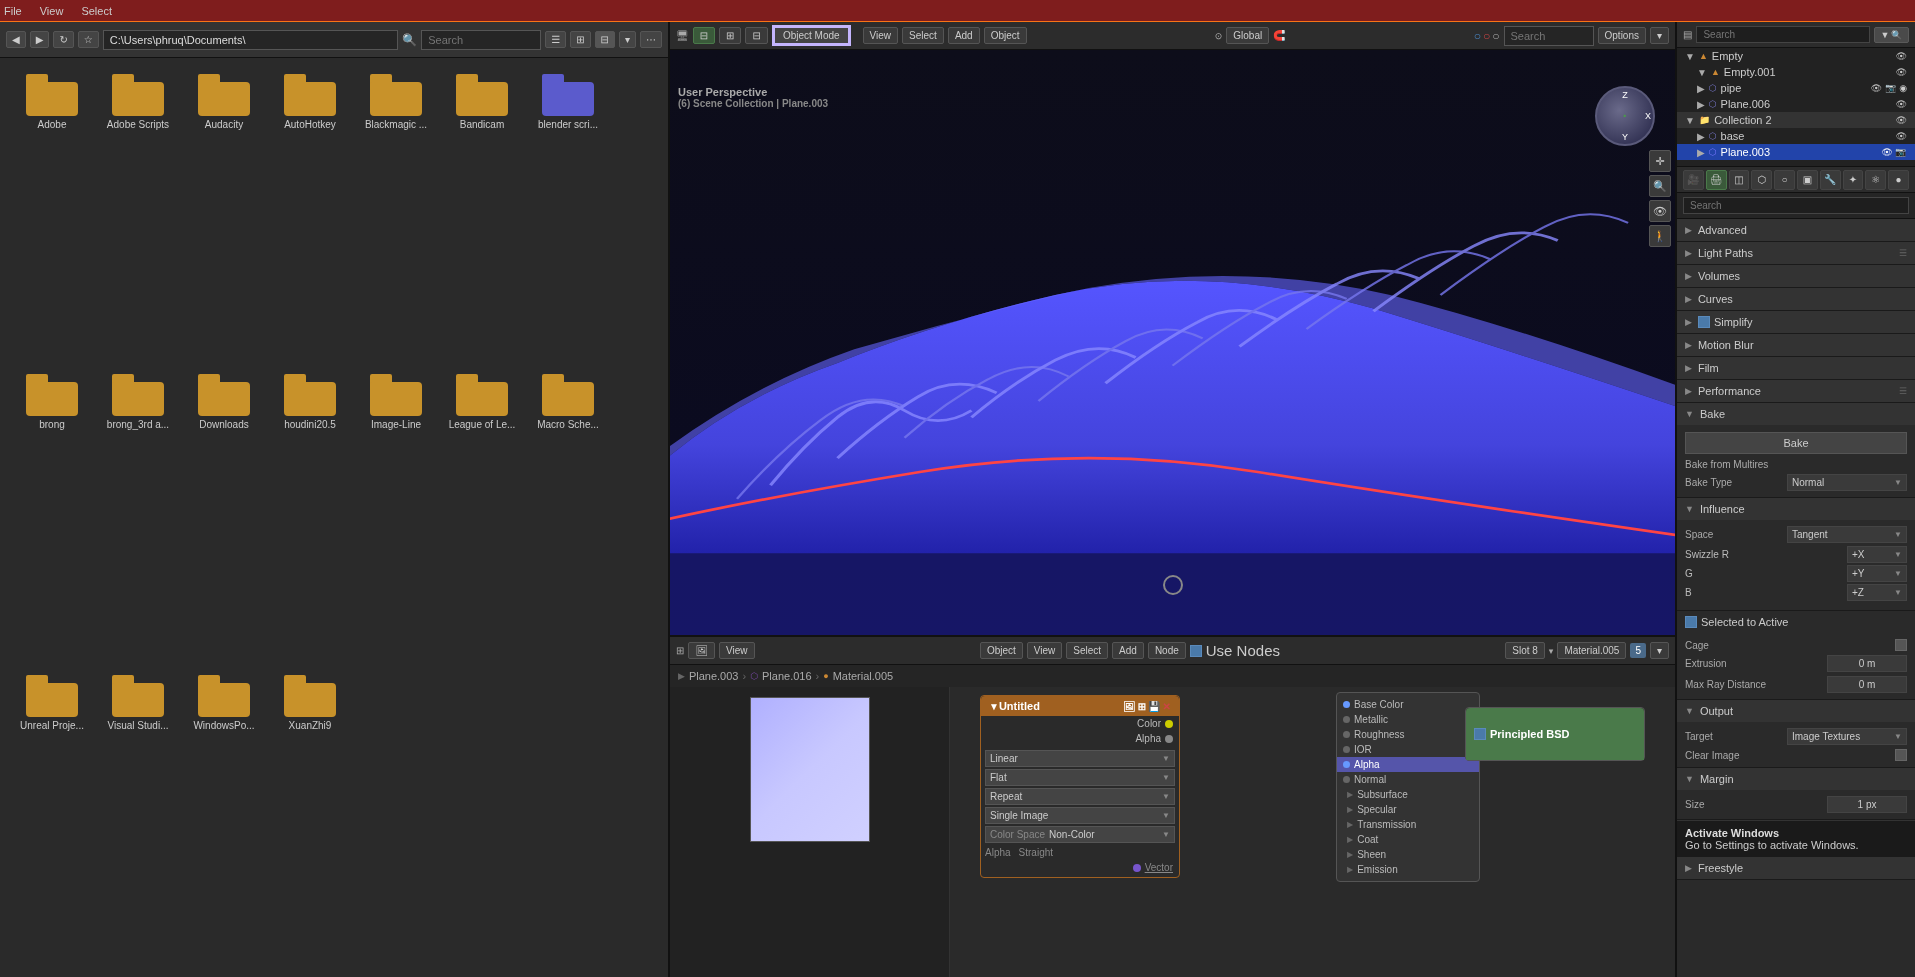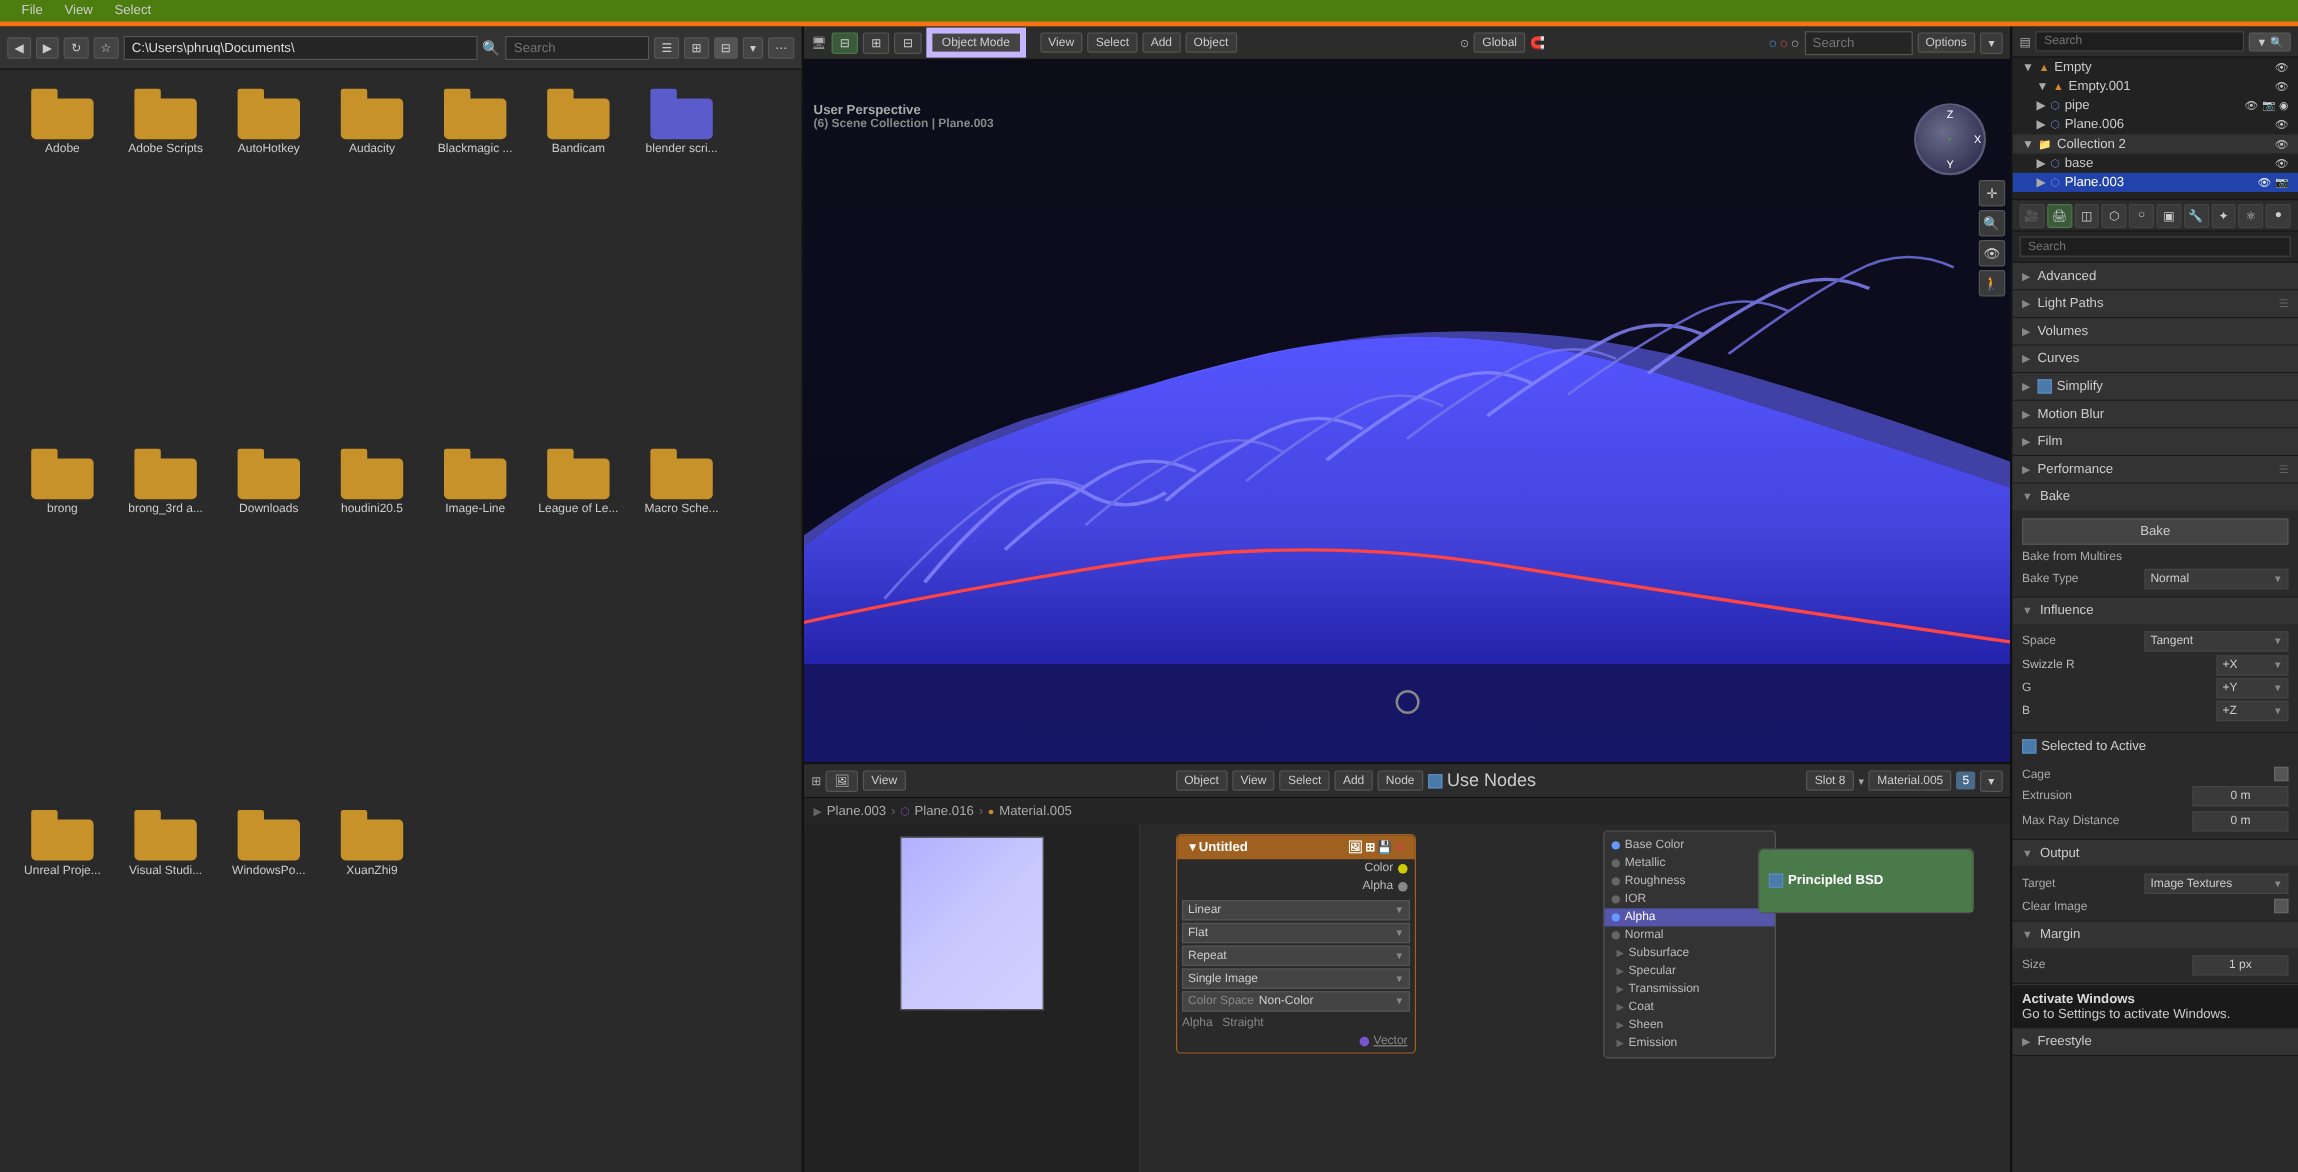--- a/index.html
+++ b/index.html
@@ -11,26 +11,26 @@
       width: 1915px;
       height: 977px;
       overflow: hidden;
       display: flex;
       flex-direction: column;
     }
 
     
     .top-bar {
       height: 22px;
-      background: #4d7c0f;
-      display: flex;
-      align-items: center;
-      padding: 0 14px;
+      background: #7f1d1d;
+      display: flex;
+      align-items: center;
+      padding: 0 0;
       gap: 12px;
-      border-bottom: 4px solid #f97316;
+      border-bottom: 1px solid #f97316;
     }
     .top-bar-menu {
       display: flex;
       gap: 10px;
       font-size: 11px;
       color: #ccc;
     }
     .top-bar-menu span {
       cursor: pointer;
       padding: 2px 4px;
@@ -165,21 +165,21 @@
       background: #3a3a3a;
       border: 1px solid #555;
       color: #ccc;
       padding: 2px 6px;
       font-size: 10px;
       cursor: pointer;
       border-radius: 2px;
     }
     .vp-mode-btn {
       background: #444;
-      border: 5px solid #c4b5fd;
+      border: 3px solid #c4b5fd;
       color: #ccc;
       padding: 2px 8px;
       font-size: 10px;
       cursor: pointer;
     }
     .viewport-canvas {
       position: absolute;
       top: 28px;
       left: 0;
       right: 0;
@@ -646,28 +646,28 @@
           <div class="folder-tab"></div>
             <div class="folder-body"></div>
         </div>
         <div class="file-label">Adobe Scripts</div>
       </div>
       <div class="file-item">
         <div class="folder-icon">
           <div class="folder-tab"></div>
             <div class="folder-body"></div>
         </div>
+        <div class="file-label">Audacity</div>
+      </div>
+      <div class="file-item">
+        <div class="folder-icon">
+          <div class="folder-tab"></div>
+            <div class="folder-body"></div>
+        </div>
         <div class="file-label">AutoHotkey</div>
-      </div>
-      <div class="file-item">
-        <div class="folder-icon">
-          <div class="folder-tab"></div>
-            <div class="folder-body"></div>
-        </div>
-        <div class="file-label">Audacity</div>
       </div>
       <div class="file-item">
         <div class="folder-icon">
           <div class="folder-tab"></div>
             <div class="folder-body"></div>
         </div>
         <div class="file-label">Blackmagic ...</div>
       </div>
       <div class="file-item">
         <div class="folder-icon">

